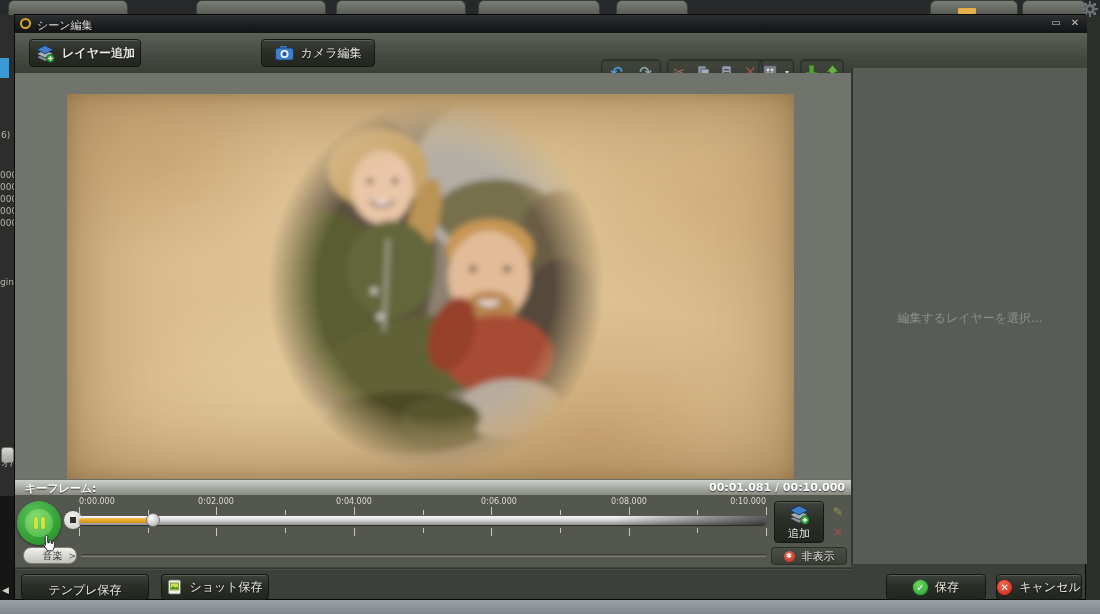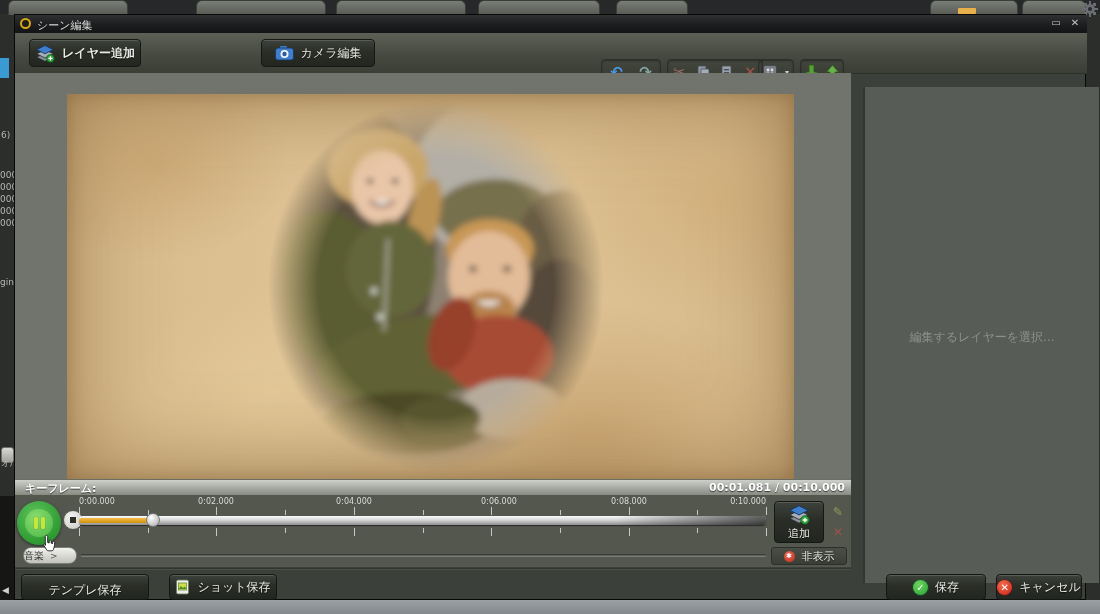--- a/index.html
+++ b/index.html
@@ -39,22 +39,22 @@
   
   #tab-row{position:absolute;left:838px;top:24px;width:232px;height:32px;display:flex;gap:2px;align-items:flex-end;}
   .tab{height:28px;flex:1 1 auto;background:linear-gradient(#9a9e97,#767a72 60%,#62665e);
     border:1px solid #44483f;border-bottom:none;border-radius:4px 0 0 0;
     clip-path:polygon(0 0,calc(100% - 9px) 0,100% 9px,100% 100%,0 100%);
     color:#f4f4f0;font-size:10px;display:flex;align-items:center;justify-content:center;
     text-shadow:0 1px 1px rgba(0,0,0,.7);white-space:nowrap;letter-spacing:-.5px;}
   .tab--active{height:32px;background:linear-gradient(#fbe09a,#f3b554 45%,#eb9426);
     color:#4a3204;font-weight:bold;text-shadow:0 1px 0 rgba(255,255,255,.5);}
   
-  #layer-panel{position:absolute;left:836px;top:72px;width:236px;height:496px;background:#585c56;
-    border-left:2px solid #33362f;box-sizing:border-box;margin-left:12px;}
+  #layer-panel{position:absolute;left:836px;top:53px;width:236px;height:496px;background:#585c56;
+    border-left:2px solid #33362f;box-sizing:border-box;}
   #panel-msg{position:absolute;left:0;top:242px;width:100%;text-align:center;color:#8d918b;font-size:12px;}
   
   #preview{position:absolute;left:0;top:58px;width:836px;height:406px;background:#70746d;}
   #parchment{position:absolute;left:52px;top:21px;width:727px;height:385px;background-color:#d9bc8e;
     background-image:
       radial-gradient(ellipse 220px 160px at 12% 18%,rgba(186,142,86,.38),transparent 62%),
       radial-gradient(ellipse 280px 190px at 88% 28%,rgba(198,156,98,.32),transparent 62%),
       radial-gradient(ellipse 320px 210px at 72% 88%,rgba(182,136,80,.38),transparent 62%),
       radial-gradient(ellipse 240px 170px at 28% 78%,rgba(232,208,158,.55),transparent 62%),
       radial-gradient(ellipse 420px 300px at 50% 45%,rgba(238,214,168,.45),transparent 72%);
@@ -84,21 +84,21 @@
     background:radial-gradient(circle at 40% 32%,#8ade6e,#4ab648);}
   .pause-bar{position:absolute;top:16px;width:4px;height:13px;border-radius:1px;background:#c6e63a;box-shadow:0 0 1px #1d5a1d;}
   #stop-btn{position:absolute;left:48px;top:15px;width:20px;height:20px;border-radius:50%;
     background:radial-gradient(circle at 40% 32%,#f2f2f0,#c8c8c4);border:1px solid #55584f;box-sizing:border-box;}
   #stop-square{position:absolute;left:6px;top:6px;width:6px;height:6px;background:#2e2e2a;}
   #add-kf-btn{left:759px;top:6px;width:50px;height:42px;flex-direction:column;gap:1px;font-size:11px;}
   .mini-act{position:absolute;width:18px;height:17px;display:flex;align-items:center;justify-content:center;
     font-size:12px;border-radius:2px;}
   #music-btn{position:absolute;left:8px;top:52px;width:54px;height:17px;border-radius:8px;
     background:linear-gradient(#f2f2ee,#c2c2bc);border:1px solid #7c7f76;box-sizing:border-box;
-    color:#33352f;font-size:10px;display:flex;align-items:center;justify-content:flex-start;gap:6px;}
+    color:#33352f;font-size:10px;display:flex;align-items:center;justify-content:flex-end;gap:6px;}
   #music-line{position:absolute;left:66px;top:59px;width:685px;height:3px;
     background:linear-gradient(#2a2c26,#8b8f85);border-radius:1px;}
   #hide-btn{left:756px;top:52px;width:76px;height:18px;font-size:11px;background:linear-gradient(#4a4e46,#3a3e36);
     border:1px solid #2c2f28;border-radius:3px;box-shadow:none;}
   #hide-dot{width:11px;height:11px;border-radius:50%;background:radial-gradient(circle at 38% 30%,#e86a54,#bc2d1e);
     color:#fff;font-size:7px;line-height:11px;text-align:center;font-weight:bold;}
   
   #footer-sep{position:absolute;left:0;top:553px;width:836px;height:2px;
     background:linear-gradient(#24261f,#5a5e55);}
   .footer-btn{top:559px;height:26px;font-size:12px;}
@@ -372,21 +372,21 @@
   <div class="dbtn footer-btn" style="left:6px;width:128px;flex-direction:column;">
     <svg width="17" height="16" viewBox="0 0 17 16">
       <rect x="2" y="1" width="10" height="13" rx="1.5" fill="#e8eaee" stroke="#5a6a8a" stroke-width=".8"></rect>
       <circle cx="6" cy="5" r="2.2" fill="#e8a23c"></circle>
       <path d="M3.5 11c.5-2 4.5-2 5 0z" fill="#7a88a5"></path>
       <circle cx="12.8" cy="12" r="3.4" fill="#2fa33a" stroke="#0c5a14" stroke-width=".7"></circle>
       <path d="M12.8 10.2v3.6M11 12h3.6" stroke="#fff" stroke-width="1.3"></path>
     </svg>
     <span class="lbl">テンプレ保存</span>
   </div>
-  <div class="dbtn footer-btn" style="left:154px;width:108px;">
+  <div class="dbtn footer-btn" style="left:146px;width:108px;">
     <svg width="15" height="16" viewBox="0 0 15 16">
       <rect x="1.5" y="1" width="12" height="14" rx="1.5" fill="#eceee8" stroke="#6a7a5a" stroke-width=".8"></rect>
       <rect x="3.5" y="4" width="8" height="7" fill="#cfe04a" stroke="#5a7a2a" stroke-width=".7"></rect>
       <path d="M3.5 10l2.5-3 2 2 1.5-1.6 2 2.6z" fill="#4a8a2a"></path>
     </svg>
     <span class="lbl">ショット保存</span>
   </div>
   <div class="dbtn footer-btn" style="left:871px;width:100px;">
     <span class="round-ic" id="save-ic">✓</span>
     <span class="lbl" style="font-weight:normal;">保存</span>

